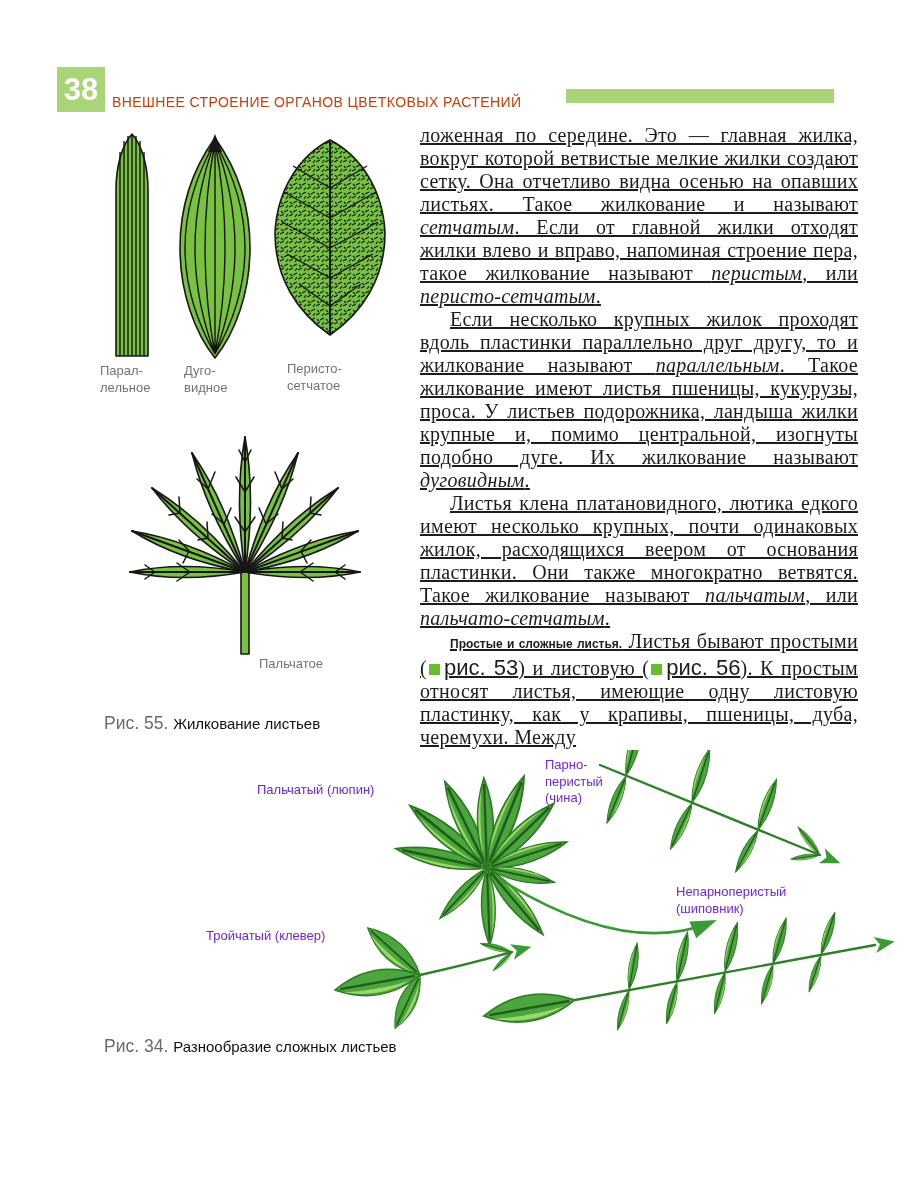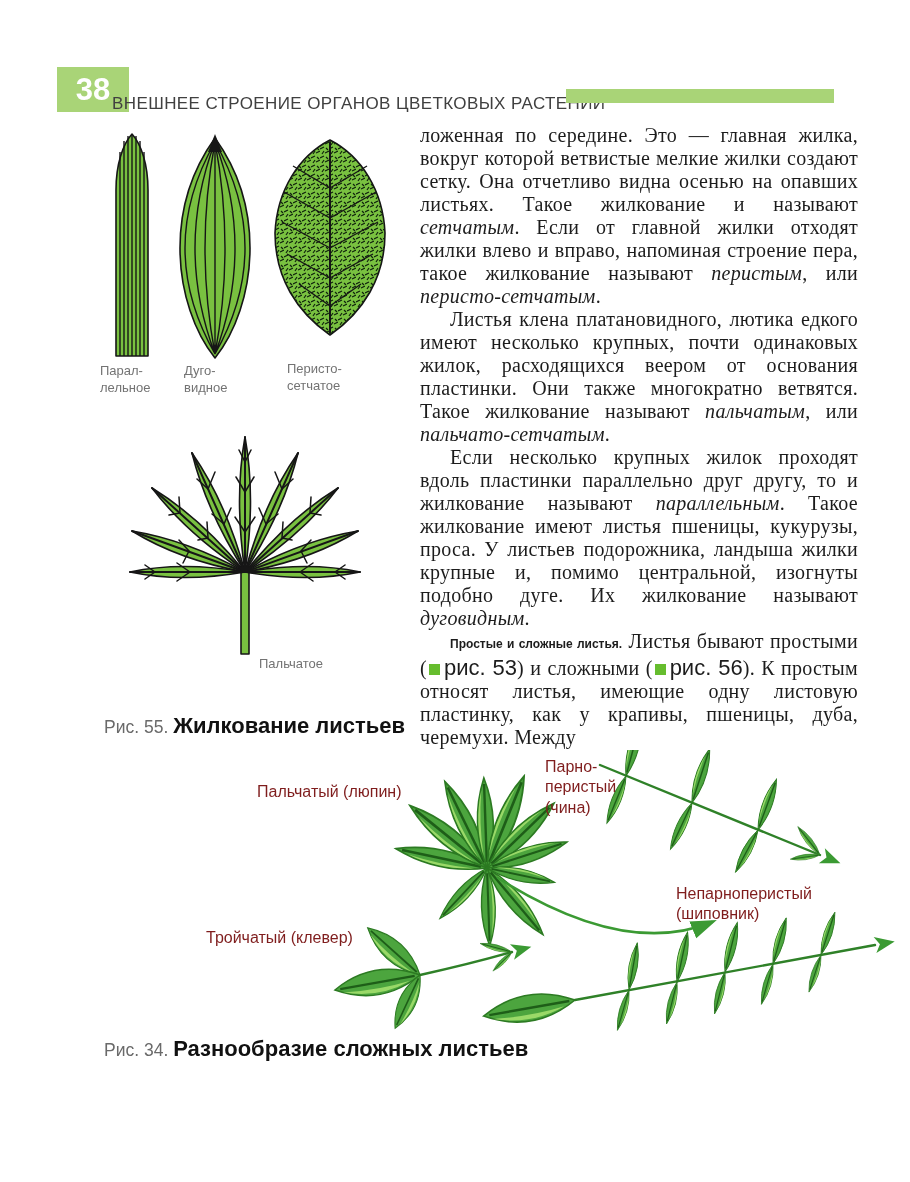--- a/index.html
+++ b/index.html
@@ -14,47 +14,47 @@
   *{box-sizing:border-box;}
   html,body{margin:0;padding:0;}
   body{
     width:910px;height:1182px;position:relative;background:#ffffff;
     font-family:"Liberation Sans",sans-serif;overflow:hidden;
   }
   .abs{position:absolute;}
 
   
   .pagenum{
-    left:57px;top:67px;width:72px;height:45px;background:var(--accent);
+    left:57px;top:67px;width:48px;height:45px;background:var(--accent);
     color:#fff;font-weight:700;font-size:31px;line-height:45px;text-align:center;
     font-family:"Liberation Sans",sans-serif;
   }
   .runhead{
-    left:112px;top:94px;font-size:17px;letter-spacing:.4px;color:#404040;
+    left:112px;top:94px;font-size:14px;letter-spacing:.4px;color:#c2410c;
   }
   .headbar{left:566px;top:89px;width:268px;height:14px;background:var(--accent);}
 
   
   .article{left:420px;top:124px;width:438px;}
   .article p{
     margin:0;text-indent:30px;text-align:justify;
     font-family:"Liberation Serif",serif;font-size:20px;line-height:23px;
-    color:#1c1c1c;letter-spacing:.3px;
+    color:#1c1c1c;letter-spacing:.3px;text-decoration:underline;
   }
   .article p.cont{text-indent:0;}
   .it{font-style:italic;}
   .bd{font-family:"Liberation Sans",sans-serif;font-weight:700;font-size:12px;letter-spacing:0;}
   .figref{font-family:"Liberation Sans",sans-serif;font-size:22px;white-space:nowrap;letter-spacing:0;}
   .refsq{display:inline-block;width:11px;height:11px;background:var(--ref-green);margin:0 4px 0 2px;}
 
   
   .leaf-label{font-size:13px;line-height:1.32;color:#737373;white-space:pre-line;}
-  .fig56-label{font-size:16px;line-height:1.28;color:#7f1d1d;white-space:pre-line;}
+  .fig56-label{font-size:13px;line-height:1.28;color:#6d28d9;white-space:pre-line;}
   .fig-caption{font-size:17.5px;color:#6a6a6a;}
-  .fig-caption b{color:#111;font-weight:700;font-size:22px;}
+  .fig-caption b{color:#111;font-weight:400;font-size:15px;}
 
   
   .lgFill{fill:var(--leaf-green);stroke:#161616;stroke-width:1.6;stroke-linejoin:round;}
   .vein{stroke:#161616;stroke-width:2;fill:none;stroke-linecap:round;}
   .vein2{stroke:#161616;stroke-width:1.4;fill:none;}
   .branch{stroke:#161616;stroke-width:1.5;fill:none;stroke-linecap:round;}
   .tip{fill:#161616;}
   .c-leaf{fill:var(--fig-green);stroke:var(--fig-green-dark);stroke-width:1.1;}
   .rachis{stroke:#2f8128;stroke-width:2.4;fill:none;stroke-linecap:round;}
   .arrow{stroke:var(--arrow-green);stroke-width:2.6;fill:none;stroke-linecap:round;}
@@ -119,23 +119,23 @@
 
 <div class="abs leaf-label" style="left:259px;top:655px">Пальчатое</div>
 
 <div class="abs fig-caption" style="left:104px;top:713px">
   <span>Рис. 55.</span>
   <b>Жилкование листьев</b>
 </div>
 
 <div class="abs article">
   <p class="cont"><span>ложенная по середине. Это — главная жилка, вокруг которой ветвистые мелкие жилки создают сетку. Она отчетливо видна осенью на опавших листьях. Такое жилкование и называют </span><span class="it">сетчатым</span><span>. Если от главной жилки отходят жилки влево и вправо, напоминая строение пера, такое жилкование называют </span><span class="it">перистым</span><span>, или </span><span class="it">перисто-сетчатым</span><span>.</span></p>
+  <p><span>Если несколько крупных жилок проходят вдоль пластинки параллельно друг другу, то и жилкование называют </span><span class="it">параллельным</span><span>. Такое жилкование имеют листья пшеницы, кукурузы, проса. У листьев подорожника, ландыша жилки крупные и, помимо центральной, изогнуты подобно дуге. Их жилкование называют </span><span class="it">дуговидным</span><span>.</span></p>
   <p><span>Листья клена платановидного, лютика едкого имеют несколько крупных, почти одинаковых жилок, расходящихся веером от основания пластинки. Они также многократно ветвятся. Такое жилкование называют </span><span class="it">пальчатым</span><span>, или </span><span class="it">пальчато-сетчатым</span><span>.</span></p>
-  <p><span>Если несколько крупных жилок проходят вдоль пластинки параллельно друг другу, то и жилкование называют </span><span class="it">параллельным</span><span>. Такое жилкование имеют листья пшеницы, кукурузы, проса. У листьев подорожника, ландыша жилки крупные и, помимо центральной, изогнуты подобно дуге. Их жилкование называют </span><span class="it">дуговидным</span><span>.</span></p>
-  <p><span class="bd">Простые и сложные листья.</span><span> Листья бывают простыми (</span><span class="figref"><span class="refsq"></span>рис. 53</span><span>) и сложными (</span><span class="figref"><span class="refsq"></span>рис. 56</span><span>). К простым относят листья, имеющие одну листовую пластинку, как у крапивы, пшеницы, дуба, черемухи. Между</span></p>
+  <p><span class="bd">Простые и сложные листья.</span><span> Листья бывают простыми (</span><span class="figref"><span class="refsq"></span>рис. 53</span><span>) и листовую (</span><span class="figref"><span class="refsq"></span>рис. 56</span><span>). К простым относят листья, имеющие одну листовую пластинку, как у крапивы, пшеницы, дуба, черемухи. Между</span></p>
 </div>
 
 <svg class="abs" style="left:180px;top:750px" width="715" height="285" viewBox="0 0 715 285">
   <defs>
     <g id="lf">
       <path d="M0,0 Q30,-10.5 60,0 Q30,10.5 0,0 Z"></path>
       <path d="M8,-2 Q30,-7.5 52,-2 Q30,-4.5 8,-2 Z" fill="#9ad968" stroke="none"></path>
       <path d="M4,0 L56,0" stroke="#1e5e18" stroke-width="1.6" fill="none"></path>
     </g>
     <g id="lfw">

